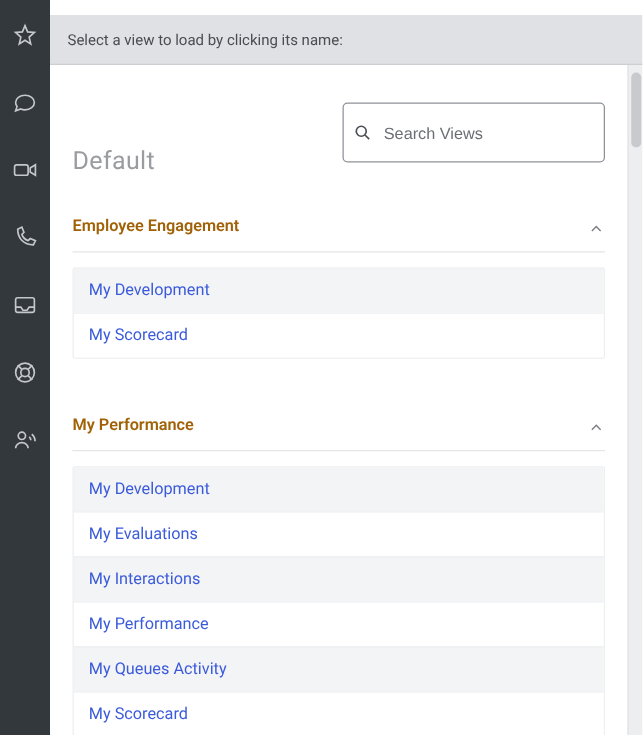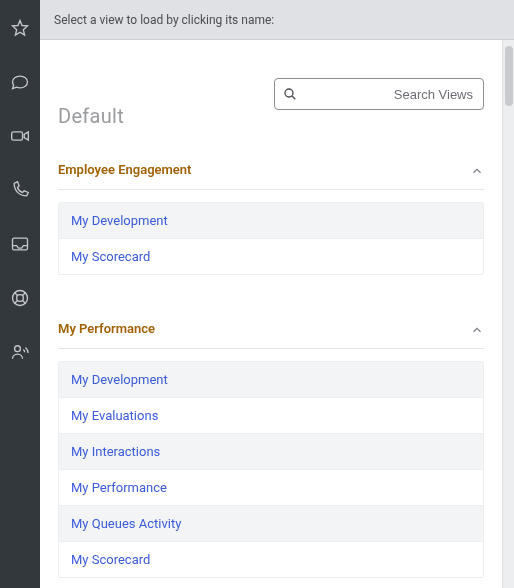--- a/index.html
+++ b/index.html
@@ -39,20 +39,21 @@
   }
   .topbar {
     background: #dfe1e4;
     border-bottom: 1px solid #ccced1;
     height: 40px;
     display: flex;
     align-items: center;
     padding: 0 14px;
     font-size: 12px;
     color: #4a4d52;
+    margin-top: 12px;
   }
   .content {
     flex: 1;
     display: flex;
     min-height: 0;
   }
   .content-inner {
     flex: 1;
     padding: 20px 0 0 0;
     overflow: hidden;
@@ -69,28 +70,27 @@
     color: #9a9ca0;
     letter-spacing: 0.3px;
     margin-top: 44px;
   }
   .search-wrap {
     position: relative;
     width: 210px;
   }
   .search-input {
     width: 100%;
-    height: 32px;
+    height: 48px;
     border: 1px solid #8d9196;
     border-radius: 4px;
     padding: 0 10px 0 32px;
     font-size: 13px;
     color: #333;
     background: #fff;
-    text-align: right;
   }
   .search-input::placeholder { color: #6b6e74; }
   .search-icon {
     position: absolute;
     left: 8px;
     top: 50%;
     transform: translateY(-50%);
     width: 16px;
     height: 16px;
     pointer-events: none;

